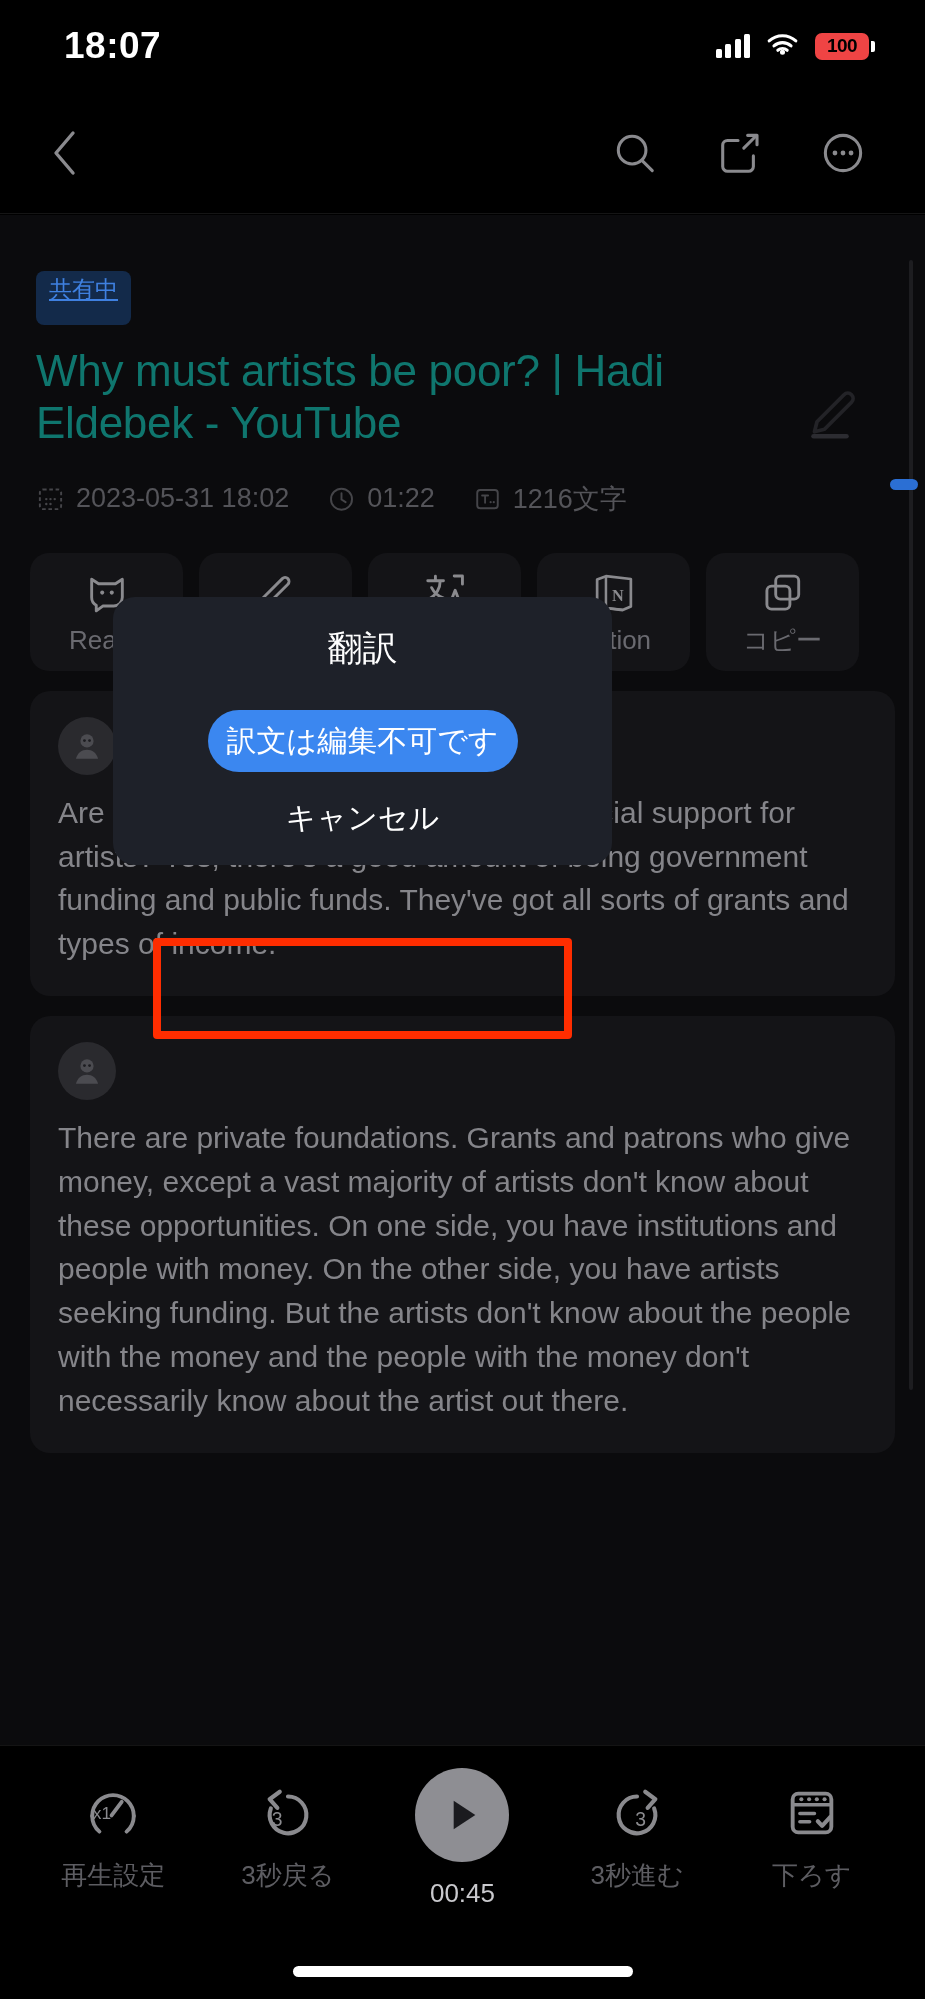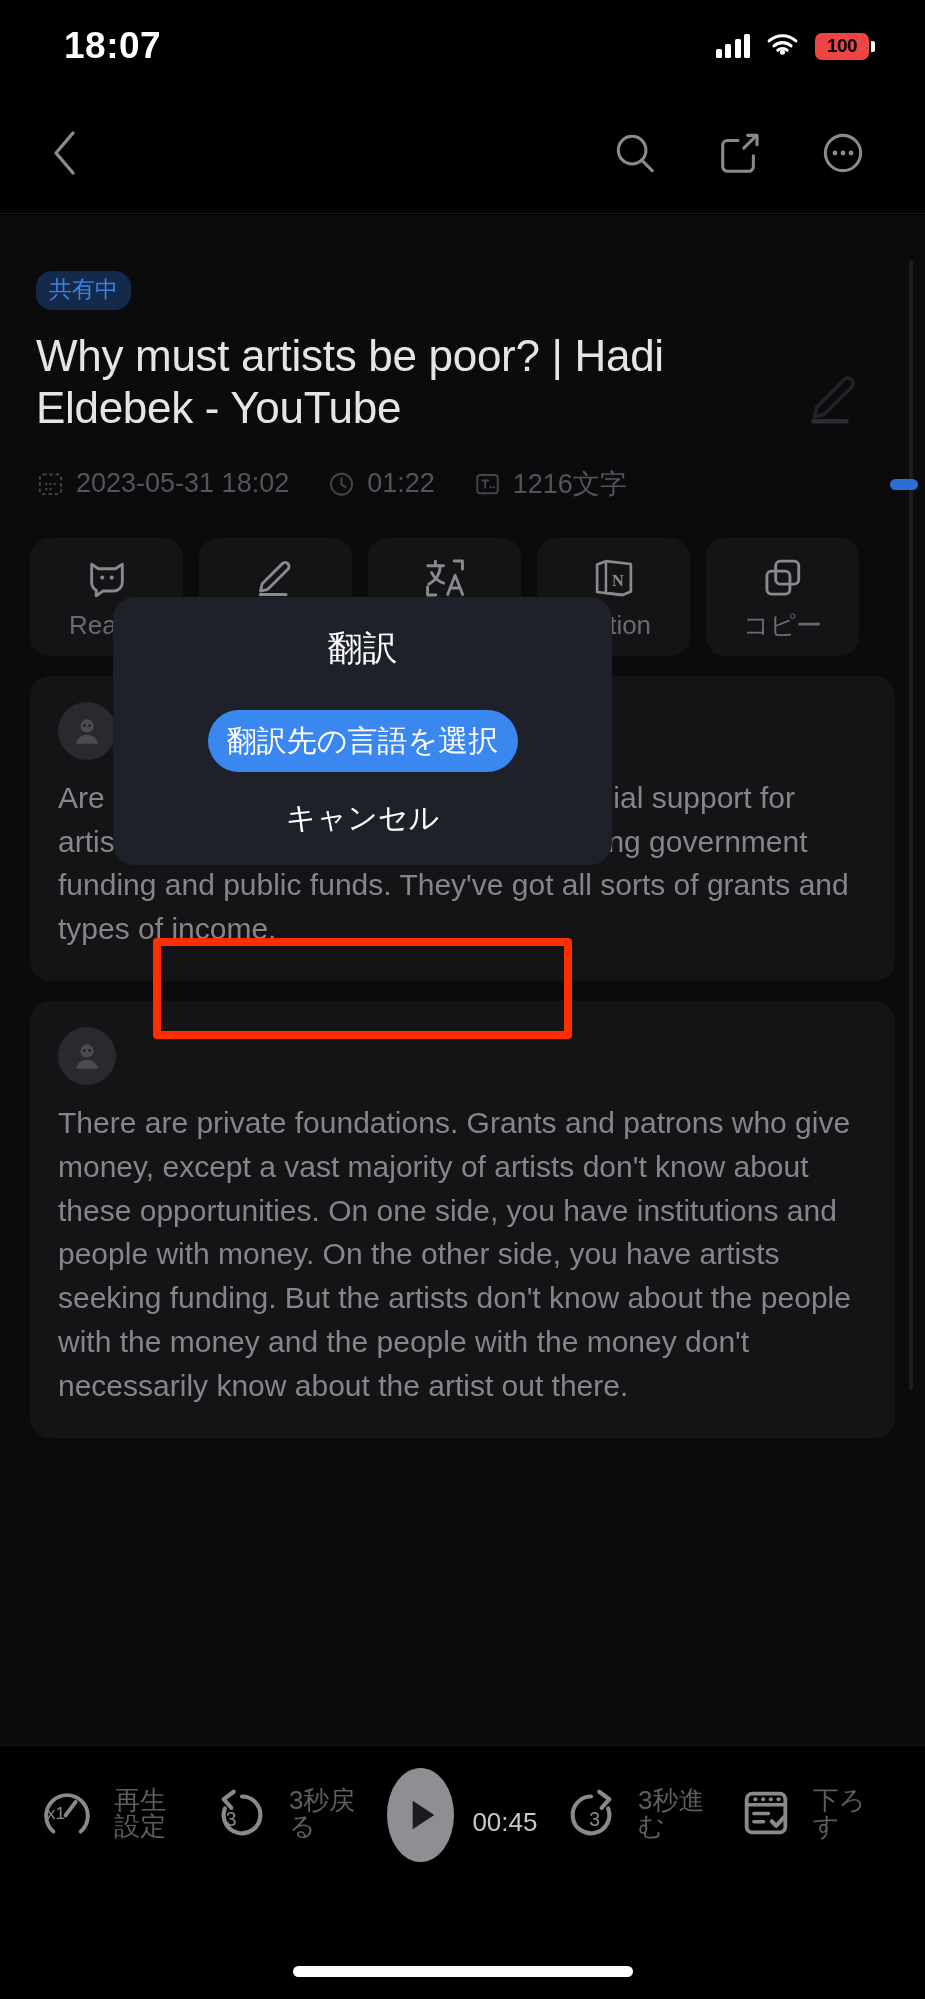--- a/index.html
+++ b/index.html
@@ -55,27 +55,28 @@
   .scrolltrack{
     position:absolute; right:12px; top:45px; width:4px; height:1130px;
     background:#1d1d20; border-radius:2px;
   }
   .scrollthumb{
     position:absolute; right:7px; top:264px; width:28px; height:11px;
     background:#2b6fd4; border-radius:6px;
   }
 
   .badge{
-    display:inline-block; margin:56px 0 0 36px; padding:7px 13px 9px;
-    background:#132a4a; color:#3f80e0; font-size:23px; border-radius:16px;
+    display:inline-block; margin:56px 0 0 36px; padding:7px 13px 24px;
+    background:#132a4a; color:#3f80e0; font-size:23px; border-radius:8px;
     line-height:1;
+    text-decoration:underline;
   }
   .titlewrap{ position:relative; margin:20px 36px 0 36px; padding-right:110px;}
   .title{
-    color:#e5e5e5; font-size:44px; line-height:1.18; font-weight:400;
+    color:#0f766e; font-size:44px; line-height:1.18; font-weight:400;
     letter-spacing:-.3px;
   }
   .edit-ic{
     position:absolute; right:24px; top:38px; width:60px; height:60px;
   }
 
   .meta{ margin:32px 0 0 36px; }
   .meta-row{ display:flex; align-items:center; flex-wrap:wrap; }
   .meta-item{ display:flex; align-items:center; gap:11px; margin-right:38px; margin-bottom:14px;}
   .meta-item span{ color:#545459; font-size:27px; }
@@ -128,21 +129,21 @@
   }
 
   
   .player{
     position:absolute; left:0; bottom:0; width:925px; height:254px;
     background:#000; border-top:1px solid #141414;
     display:flex; align-items:flex-start; justify-content:space-around;
     padding:36px 26px 0;
   }
   .pitem{
-    display:flex; align-items:center; gap:18px;
+    display:flex; flex-direction:column; align-items:center; gap:18px;
     width:150px;
   }
   .pitem .plbl{ color:#5d5d62; font-size:26px; line-height:1;}
   .pitem.center .plbl{ color:#c9c9cd; }
   .pic{ height:62px; display:flex;align-items:center;justify-content:center;}
   .playbtn{
     width:94px;height:94px;border-radius:50%;background:#8e8e93;
     display:flex;align-items:center;justify-content:center;
     margin-top:-14px;
   }
@@ -329,21 +330,21 @@
         <div class="tstamp"></div>
       </div>
       <div class="tbody">There are private foundations. Grants and patrons who give money, except a vast majority of artists don't know about these opportunities. On one side, you have institutions and people with money. On the other side, you have artists seeking funding. But the artists don't know about the people with the money and the people with the money don't necessarily know about the artist out there.</div>
     </div>
 
   </div>
 
   <div class="modal">
     <div class="modal-title">翻訳</div>
     <div class="modal-btn-zone">
-      <button class="primary-btn">翻訳先の言語を選択</button>
+      <button class="primary-btn">訳文は編集不可です</button>
     </div>
     <button class="cancel-btn">キャンセル</button>
   </div>
   <div class="hl-box"></div>
 
   <div class="player">
     <div class="pitem">
       <div class="pic">
         <svg width="58" height="58" viewBox="0 0 24 24">
           <path d="M3.4 13.2a8.6 8.6 0 1 1 17.2 0" stroke="#8a8a8e" stroke-width="1.6" fill="none" stroke-linecap="round"></path>

